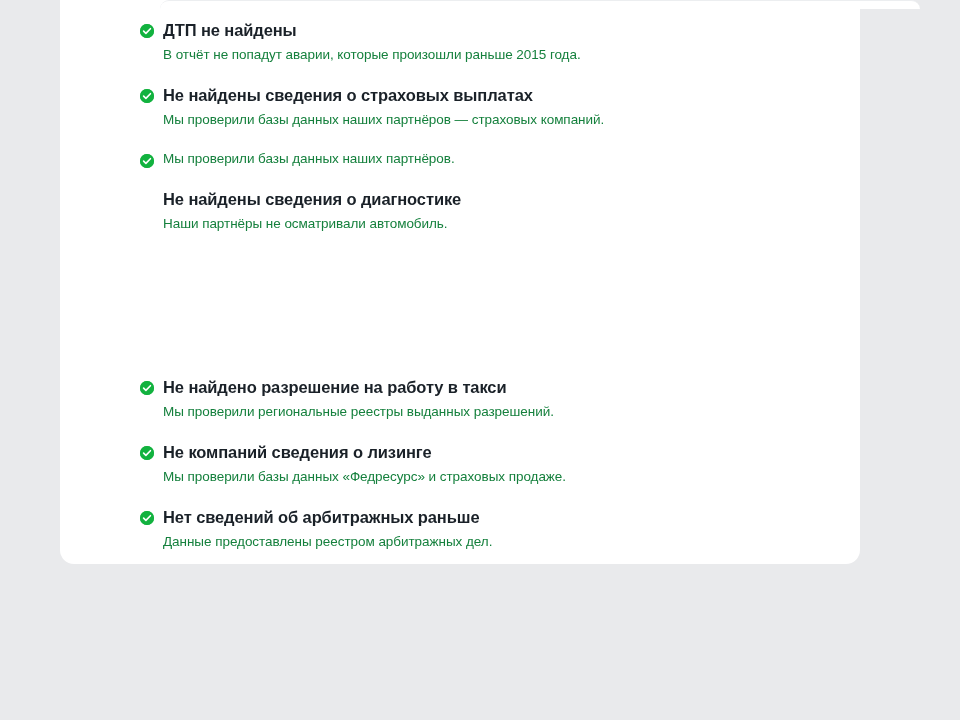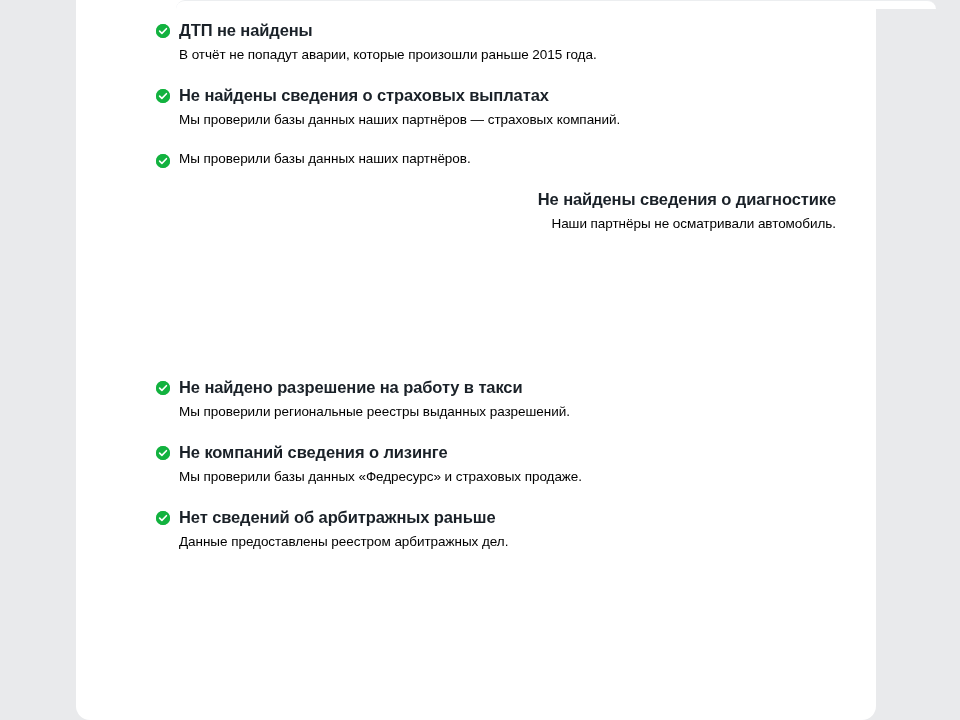--- a/index.html
+++ b/index.html
@@ -14,24 +14,24 @@
     overflow: hidden;
   }
   .page {
     position: relative;
     width: 960px;
     height: 720px;
     background: #e9eaec;
   }
   .card {
     position: absolute;
-    left: 76px;
+    left: 60px;
     top: 0;
     width: 800px;
-    height: 720px;
+    height: 564px;
     background: #ffffff;
     border-radius: 0 0 14px 14px;
     box-sizing: border-box;
   }
   .card-top-line {
     position: absolute;
     left: 100px;
     top: 0;
     width: 760px;
     height: 8px;
@@ -50,21 +50,20 @@
     margin: 0;
     padding: 0;
   }
   .item {
     position: relative;
     padding-left: 42px;
     margin-bottom: 21px;
   }
   .item.no-icon {
     padding-left: 42px;
-    text-align: right;
   }
   .check {
     position: absolute;
     left: 40px;
     top: 4px;
     width: 14px;
     height: 14px;
     border-radius: 50%;
     background: #12b23f;
     display: block;
@@ -75,21 +74,21 @@
   .item-title {
     font-size: 16.5px;
     font-weight: bold;
     color: #1a2128;
     line-height: 20px;
     margin: 0 0 6px 0;
     letter-spacing: -0.1px;
   }
   .item-sub {
     font-size: 13.5px;
-    color: #000000;
+    color: #15803d;
     line-height: 18px;
     margin: 0;
     letter-spacing: -0.05px;
   }
   .item-inner {
     padding-left: 21px;
   }
   .spacer {
     height: 123px;
   }

